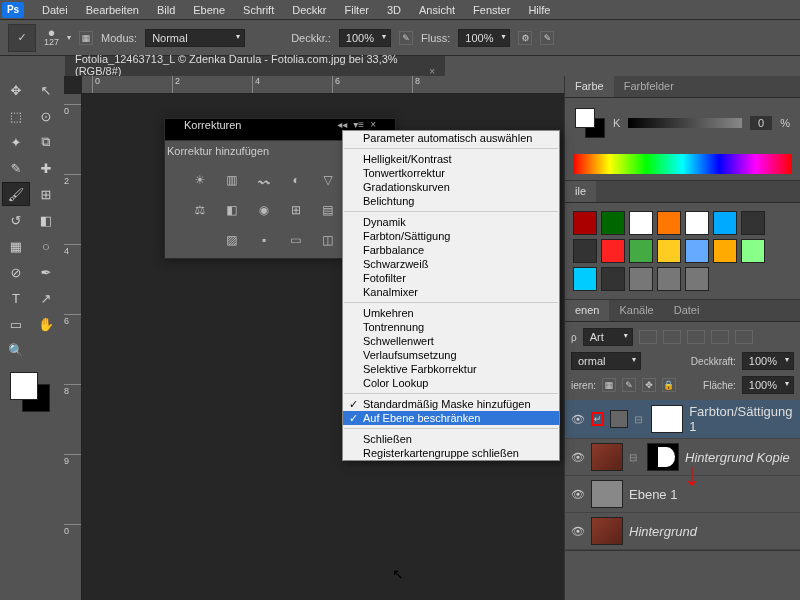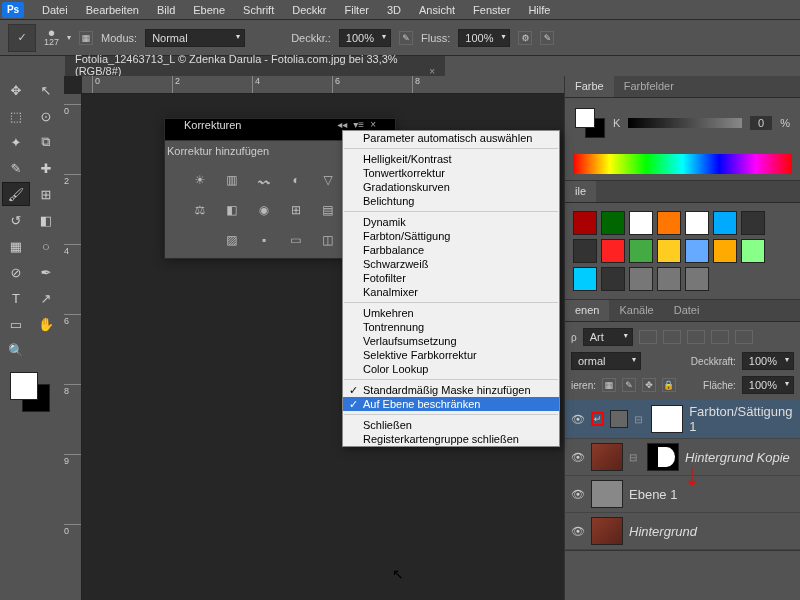--- a/index.html
+++ b/index.html
@@ -203,20 +203,21 @@
     <div class="ctx-sep"></div>
     <div class="ctx-item">Dynamik</div>
     <div class="ctx-item">Farbton/Sättigung</div>
     <div class="ctx-item">Farbbalance</div>
     <div class="ctx-item">Schwarzweiß</div>
     <div class="ctx-item">Fotofilter</div>
     <div class="ctx-item">Kanalmixer</div>
     <div class="ctx-sep"></div>
     <div class="ctx-item">Umkehren</div>
     <div class="ctx-item">Tontrennung</div>
+    <div class="ctx-item">Schwellenwert</div>
     <div class="ctx-item">Verlaufsumsetzung</div>
     <div class="ctx-item">Selektive Farbkorrektur</div>
     <div class="ctx-item">Color Lookup</div>
     <div class="ctx-sep"></div>
     <div class="ctx-item chk">Standardmäßig Maske hinzufügen</div>
     <div class="ctx-item chk sel">Auf Ebene beschränken</div>
     <div class="ctx-sep"></div>
     <div class="ctx-item">Schließen</div>
     <div class="ctx-item">Registerkartengruppe schließen</div>
   </div>

